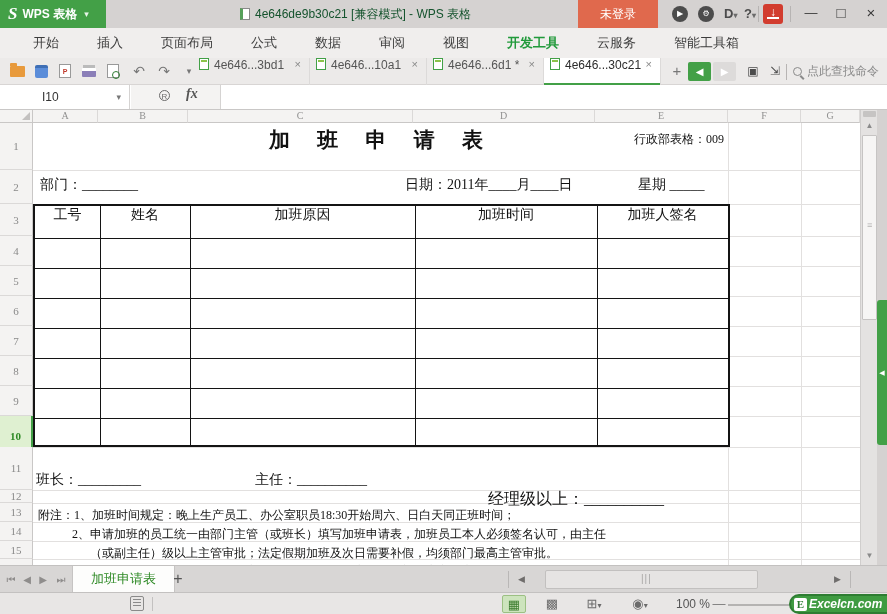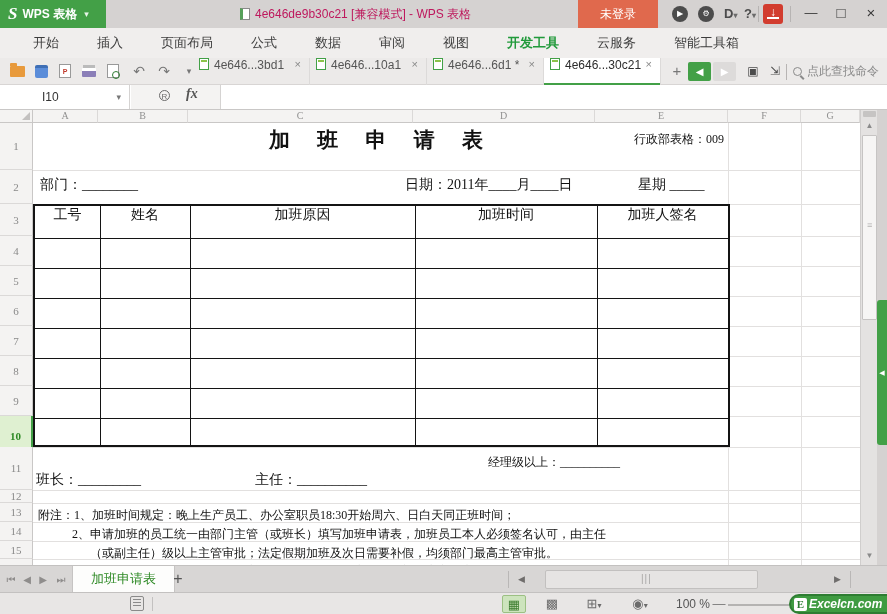--- a/index.html
+++ b/index.html
@@ -6,21 +6,21 @@
   html,body { width:887px; height:614px; overflow:hidden; }
   body { font-family:"Liberation Sans",sans-serif; font-size:12px; color:#333; background:#d5d2d1; }
   #app { position:relative; width:887px; height:614px; }
 
   
   #titlebar { position:absolute; left:0; top:0; width:887px; height:28px; background:#d5d2d1; }
   #logo-block { position:absolute; left:0; top:0; width:106px; height:28px; background:#43a047; color:#fff; display:flex; align-items:center; cursor:default; }
   #logo-block .s-logo { font:italic bold 17px "Liberation Serif",serif; margin:0 5px 0 8px; }
   #logo-block .app-name { font-weight:bold; font-size:12px; }
   #logo-block .dd { font-size:9px; margin-left:7px; color:#e8f5e9; }
-  #doc-title { position:absolute; left:240px; top:0; height:28px; display:flex; align-items:center; color:#be185d; font-size:12px; }
+  #doc-title { position:absolute; left:240px; top:0; height:28px; display:flex; align-items:center; color:#14532d; font-size:12px; }
   #doc-title .doc-ico { width:10px; height:12px; background:#fff; border:1px solid #8a8a8a; border-left:3px solid #57a05a; margin-right:5px; }
   #login-btn { position:absolute; left:578px; top:0; width:80px; height:28px; background:#e0694d; color:#fff; text-align:center; line-height:28px; font-size:12px; cursor:pointer; }
   .tb-circle { position:absolute; top:6px; width:16px; height:16px; border-radius:50%; background:#4c4c4c; color:#fff; text-align:center; line-height:16px; font-size:8px; cursor:pointer; }
   .tb-glyph { position:absolute; top:5px; height:18px; line-height:18px; font-weight:bold; color:#4c4c4c; font-size:13px; cursor:pointer; }
   .tb-glyph .dd { font-size:8px; color:#6b6b6b; }
   #dl-btn { position:absolute; left:763px; top:4px; width:20px; height:20px; background:#d23c2e; border-radius:3px; color:#fff; text-align:center; line-height:17px; font-size:12px; font-weight:bold; cursor:pointer; }
   #dl-btn i { display:block; margin:0 4px; border-bottom:2px solid #fff; margin-top:-4px; }
   .tb-sep { position:absolute; top:6px; width:1px; height:16px; background:#b7b4b3; }
   .win-btn { position:absolute; top:0; width:28px; height:28px; text-align:center; line-height:26px; font-size:13px; color:#3a3a3a; cursor:pointer; }
 
@@ -79,21 +79,21 @@
   #form-table .th { position:absolute; left:0; right:0; height:1px; background:#141414; }
   #form-table .hcell { position:absolute; top:0; height:31px; line-height:31px; text-align:center; font:14px "Liberation Serif",serif; color:#111; cursor:cell; }
   .sheet-text { position:absolute; font-family:"Liberation Serif",serif; color:#111; white-space:nowrap; cursor:cell; }
   #st-title { left:33px; top:16px; width:697px; text-align:center; font-size:21px; font-weight:bold; letter-spacing:11px; }
   #st-code { left:560px; top:21px; width:164px; text-align:right; font-size:12px; }
   #st-dept { left:40px; top:66px; font-size:14px; }
   #st-date { left:405px; top:66px; font-size:14px; }
   #st-week { left:638px; top:66px; font-size:14px; }
   #st-cap { left:36px; top:361px; font-size:14px; }
   #st-dir { left:255px; top:361px; font-size:14px; }
-  #st-mgr { left:488px; top:344px; font-size:12px; }
+  #st-mgr { left:488px; top:379px; font-size:16px; }
   .note { font-size:12px; }
   #st-n0 { left:38px; top:397px; }
   #st-n1 { left:72px; top:416px; }
   #st-n2 { left:90px; top:435px; }
   #st-n3 { left:72px; top:453px; }
   
   #vscroll { position:absolute; left:860px; top:0; width:17px; height:455px; background:#e4e2e1; border-left:1px solid #d0cecd; }
   #vsplit { position:absolute; left:2px; top:1px; width:13px; height:6px; background:#c6c4c3; border-radius:1px; }
   .varrow { position:absolute; left:0; width:17px; height:15px; text-align:center; color:#8a8a8a; font-size:8px; line-height:15px; cursor:pointer; }
   #vthumb { position:absolute; left:1px; top:25px; width:15px; height:185px; background:#f6f5f4; border:1px solid #c6c4c3; border-radius:1px; cursor:grab; }

